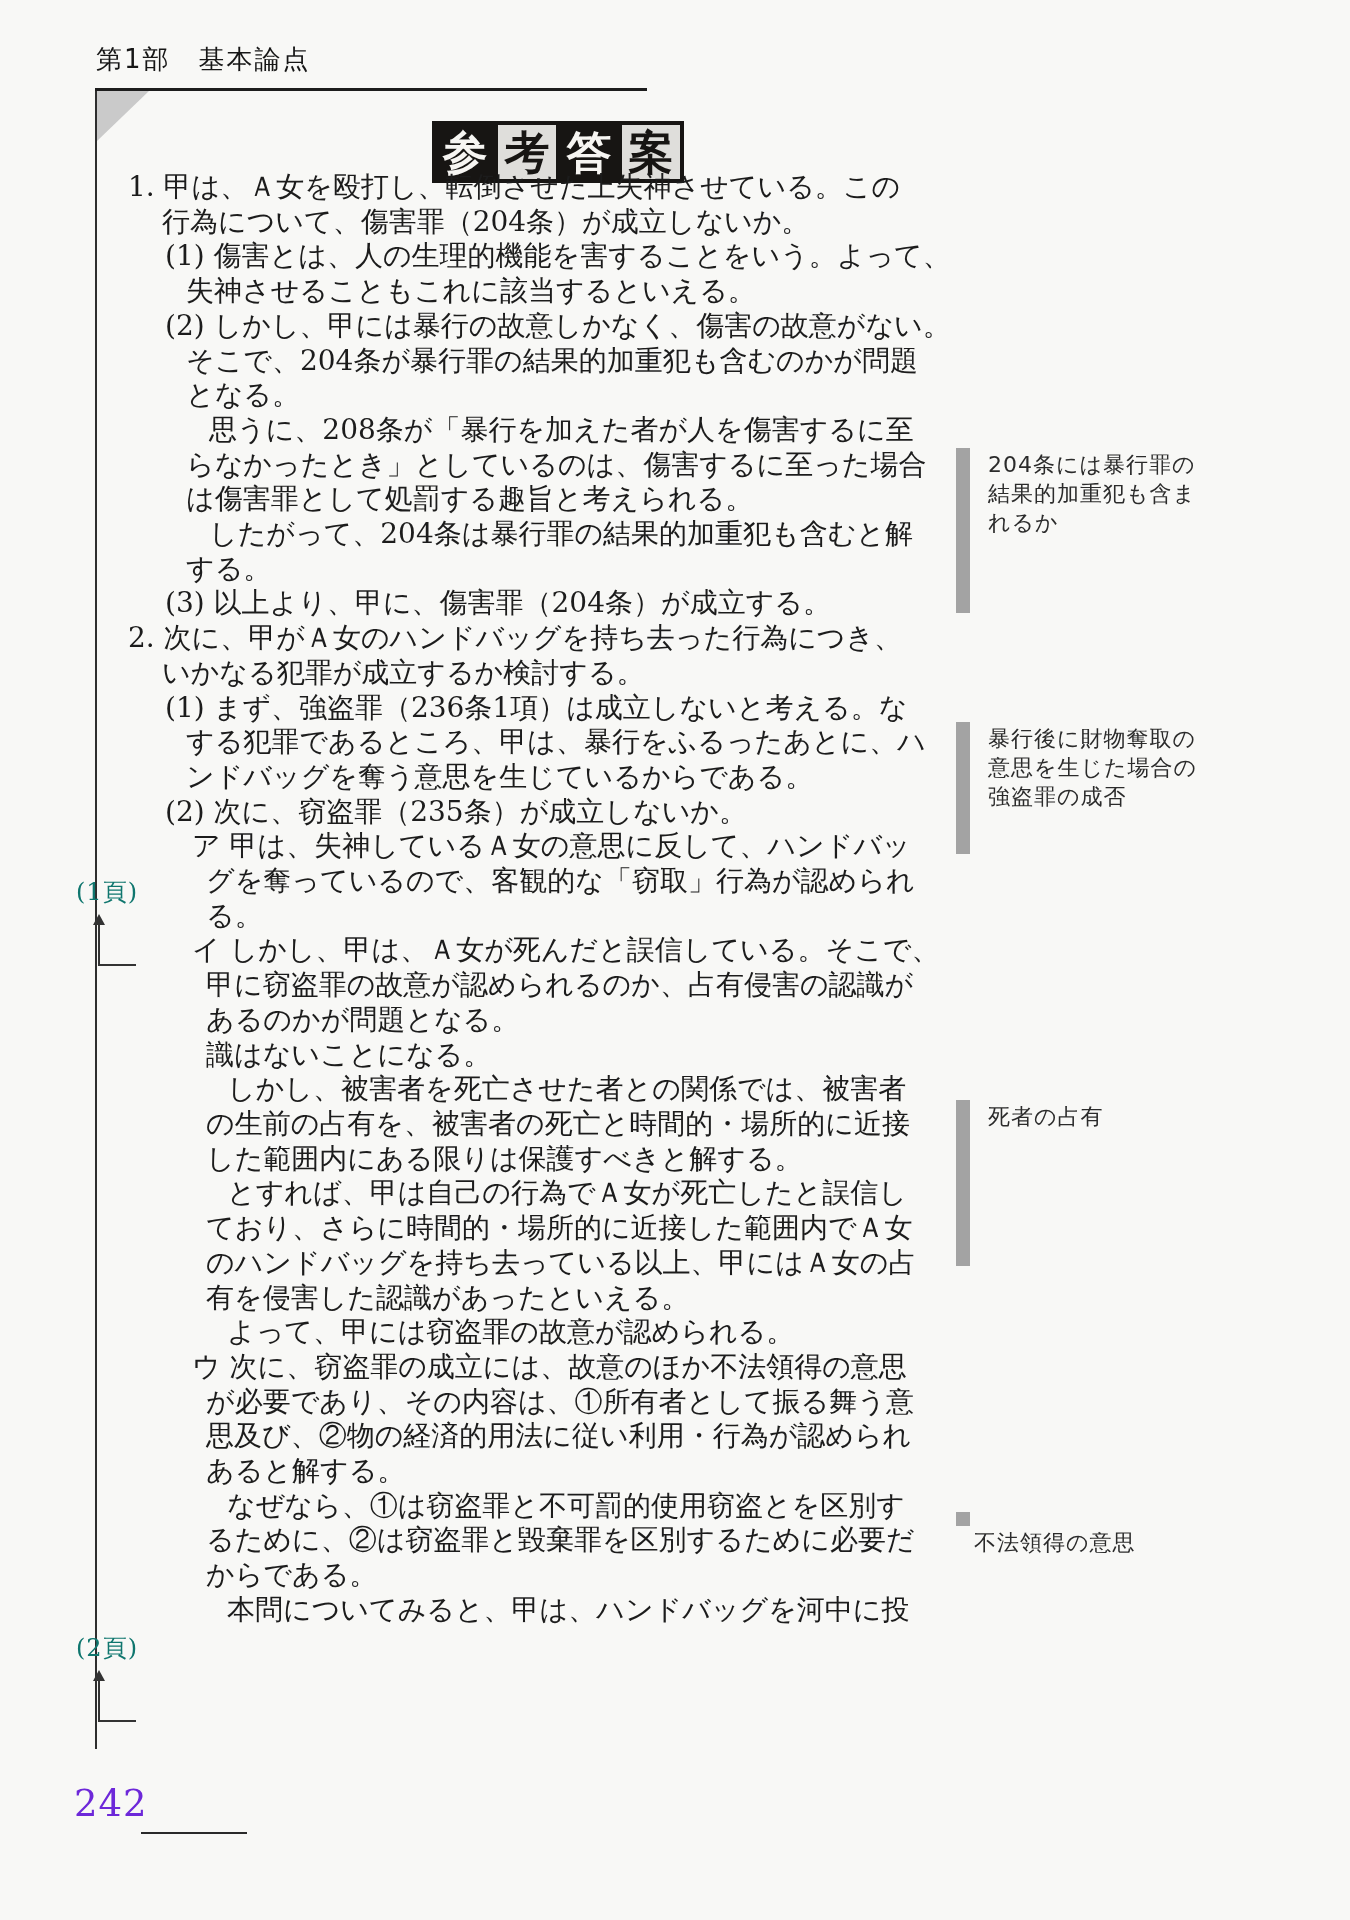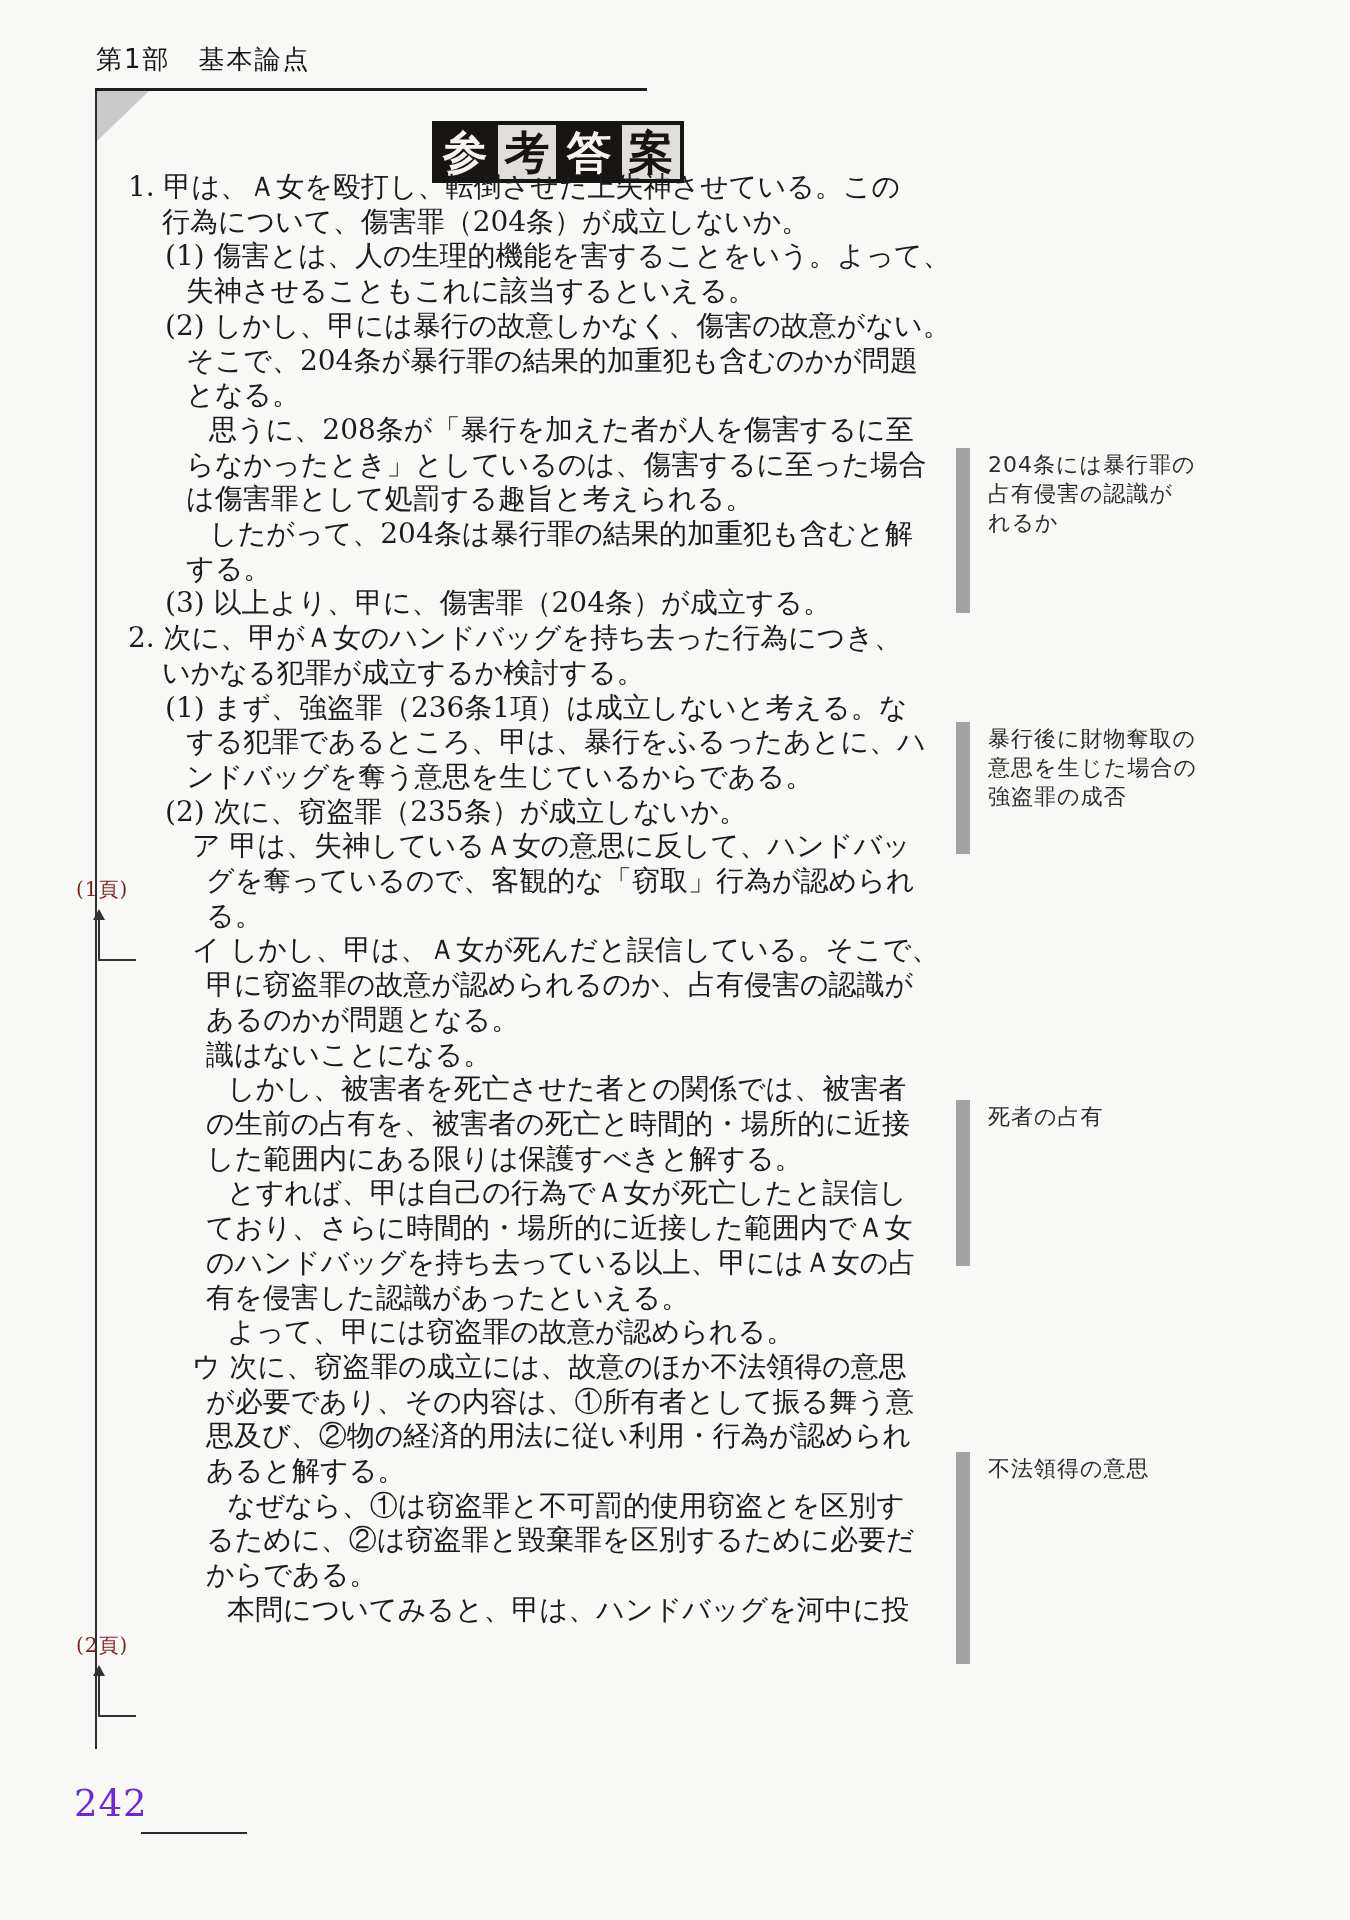--- a/index.html
+++ b/index.html
@@ -50,21 +50,21 @@
   
   .sidebar{position:absolute;left:956px;top:0;width:330px;height:100%}
   .note{position:absolute;left:0;display:flex;align-items:flex-start}
   .note-bar{width:14px;background:var(--note-bar);flex:0 0 14px}
   .note-text{
     padding:2px 0 0 18px;font-family:"DejaVu Sans","Liberation Sans",sans-serif;
     font-size:22px;line-height:29px;color:#2b2b2b;letter-spacing:1px;white-space:pre;
   }
   
   .pmark{position:absolute;left:76px;width:80px}
-  .pmark-label{font-size:20px;letter-spacing:1px;color:#7f1d1d;white-space:pre}
+  .pmark-label{font-size:24px;letter-spacing:1px;color:#0f766e;white-space:pre}
   .pmark-arrow{position:relative;width:44px;height:52px;margin:6px 0 0 14px}
   .pmark-arrow .av{position:absolute;left:8px;top:9px;width:2px;height:43px;background:#333}
   .pmark-arrow .ahead{
     position:absolute;left:3px;top:0;width:0;height:0;
     border-left:6px solid transparent;border-right:6px solid transparent;border-bottom:11px solid #333;
   }
   .pmark-arrow .afoot{position:absolute;left:8px;bottom:0;width:38px;height:2px;background:#333}
   
   .page-number{position:absolute;left:74px;top:1782px;font-size:37px;letter-spacing:1px;color:#6d28d9}
   .footer-rule{position:absolute;left:141px;top:1832px;width:106px;height:2px;background:#2a2a2a}
@@ -127,34 +127,34 @@
       <div class="bline ind-7">なぜなら、①は窃盗罪と不可罰的使用窃盗とを区別す</div>
       <div class="bline ind-6">るために、②は窃盗罪と毀棄罪を区別するために必要だ</div>
       <div class="bline ind-6">からである。</div>
       <div class="bline ind-7">本問についてみると、甲は、ハンドバッグを河中に投</div>
     </div>
 
   <div class="sidebar">
       <div class="note" style="top: 448px;">
         <div class="note-bar" style="height: 165px;"></div>
         <div class="note-text">204条には暴行罪の
-占有侵害の認識が
+結果的加重犯も含ま
 れるか</div>
       </div>
       <div class="note" style="top: 722px;">
         <div class="note-bar" style="height: 132px;"></div>
         <div class="note-text">暴行後に財物奪取の
 意思を生じた場合の
 強盗罪の成否</div>
       </div>
       <div class="note" style="top: 1100px;">
         <div class="note-bar" style="height: 166px;"></div>
         <div class="note-text">死者の占有</div>
       </div>
-      <div class="note" style="top: 1452px;">
+      <div class="note" style="top: 1512px; flex-direction: column;">
         <div class="note-bar" style="height: 212px;"></div>
         <div class="note-text">不法領得の意思</div>
       </div>
     </div>
 
   <div id="margin-markers">
       <div class="pmark" style="top: 876px;">
         <div class="pmark-label">(1頁)</div>
         <div class="pmark-arrow">
           <span class="ahead"></span>

